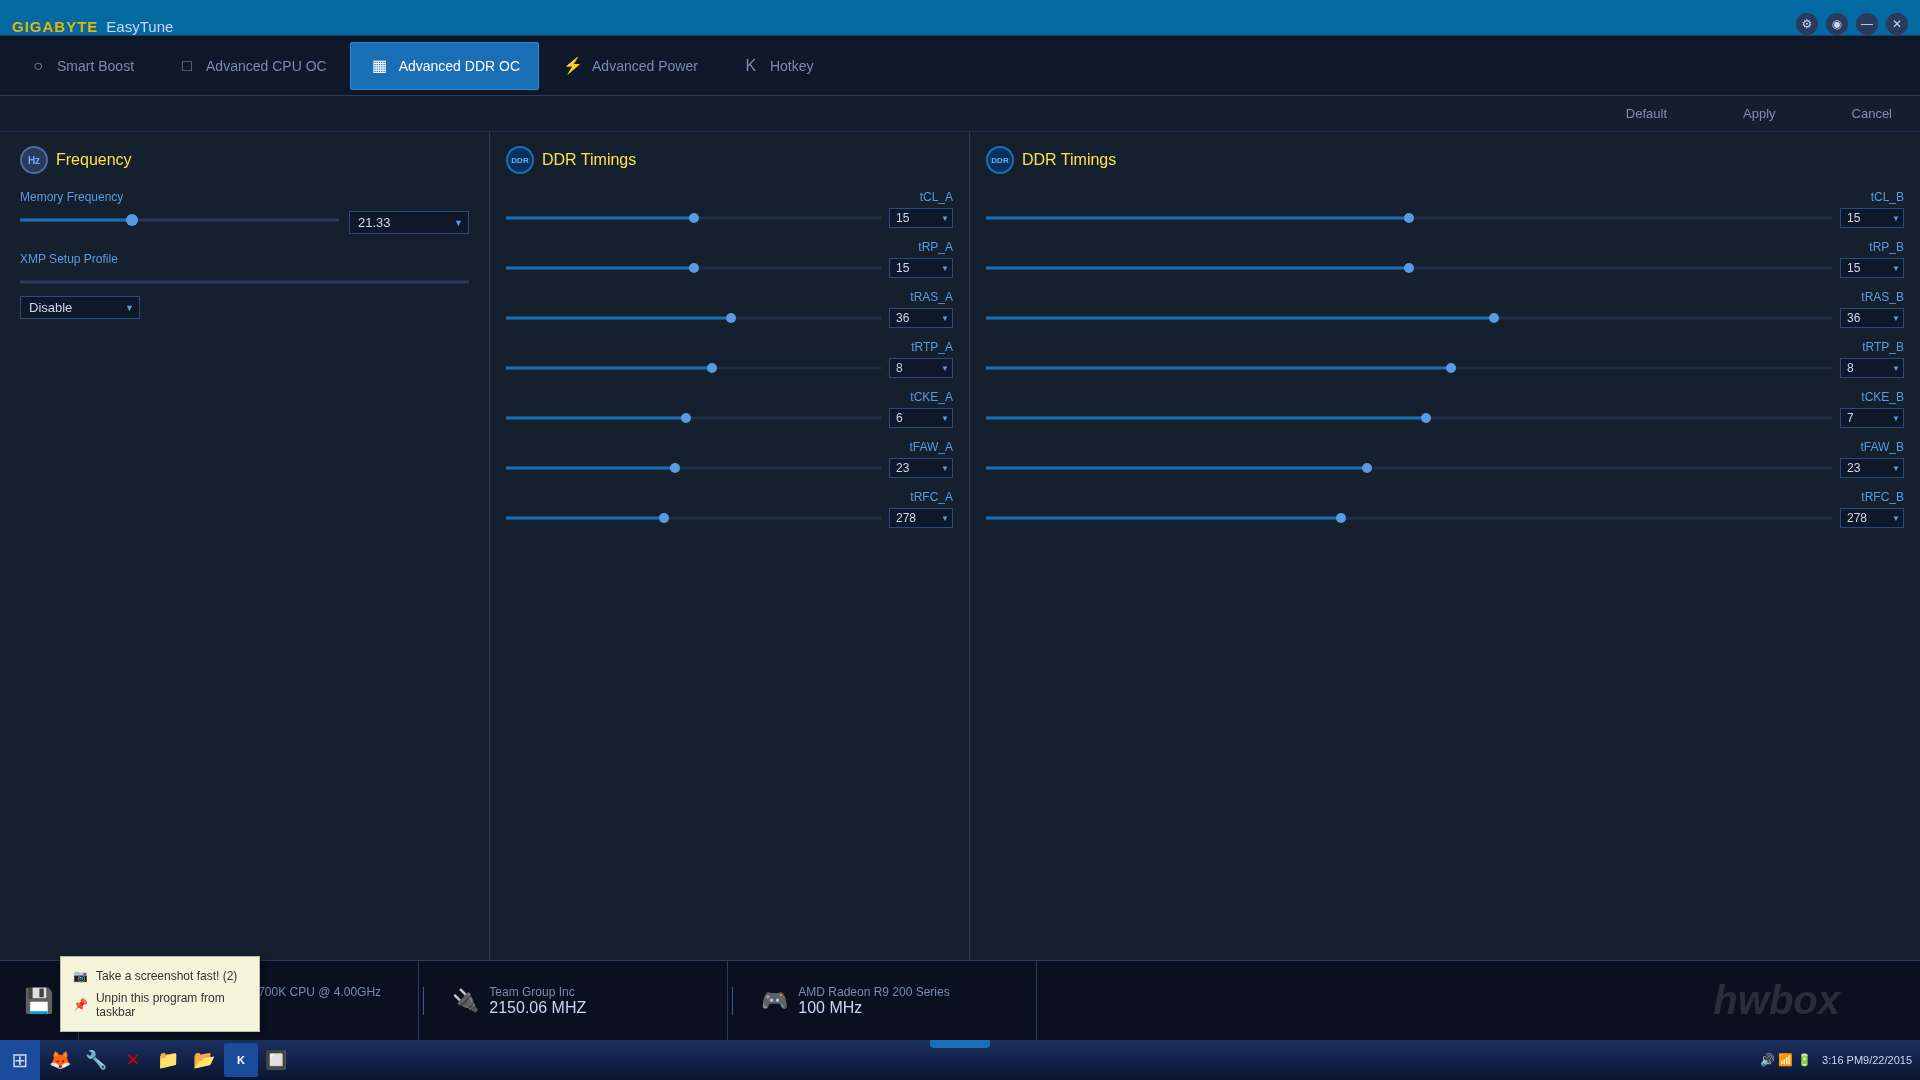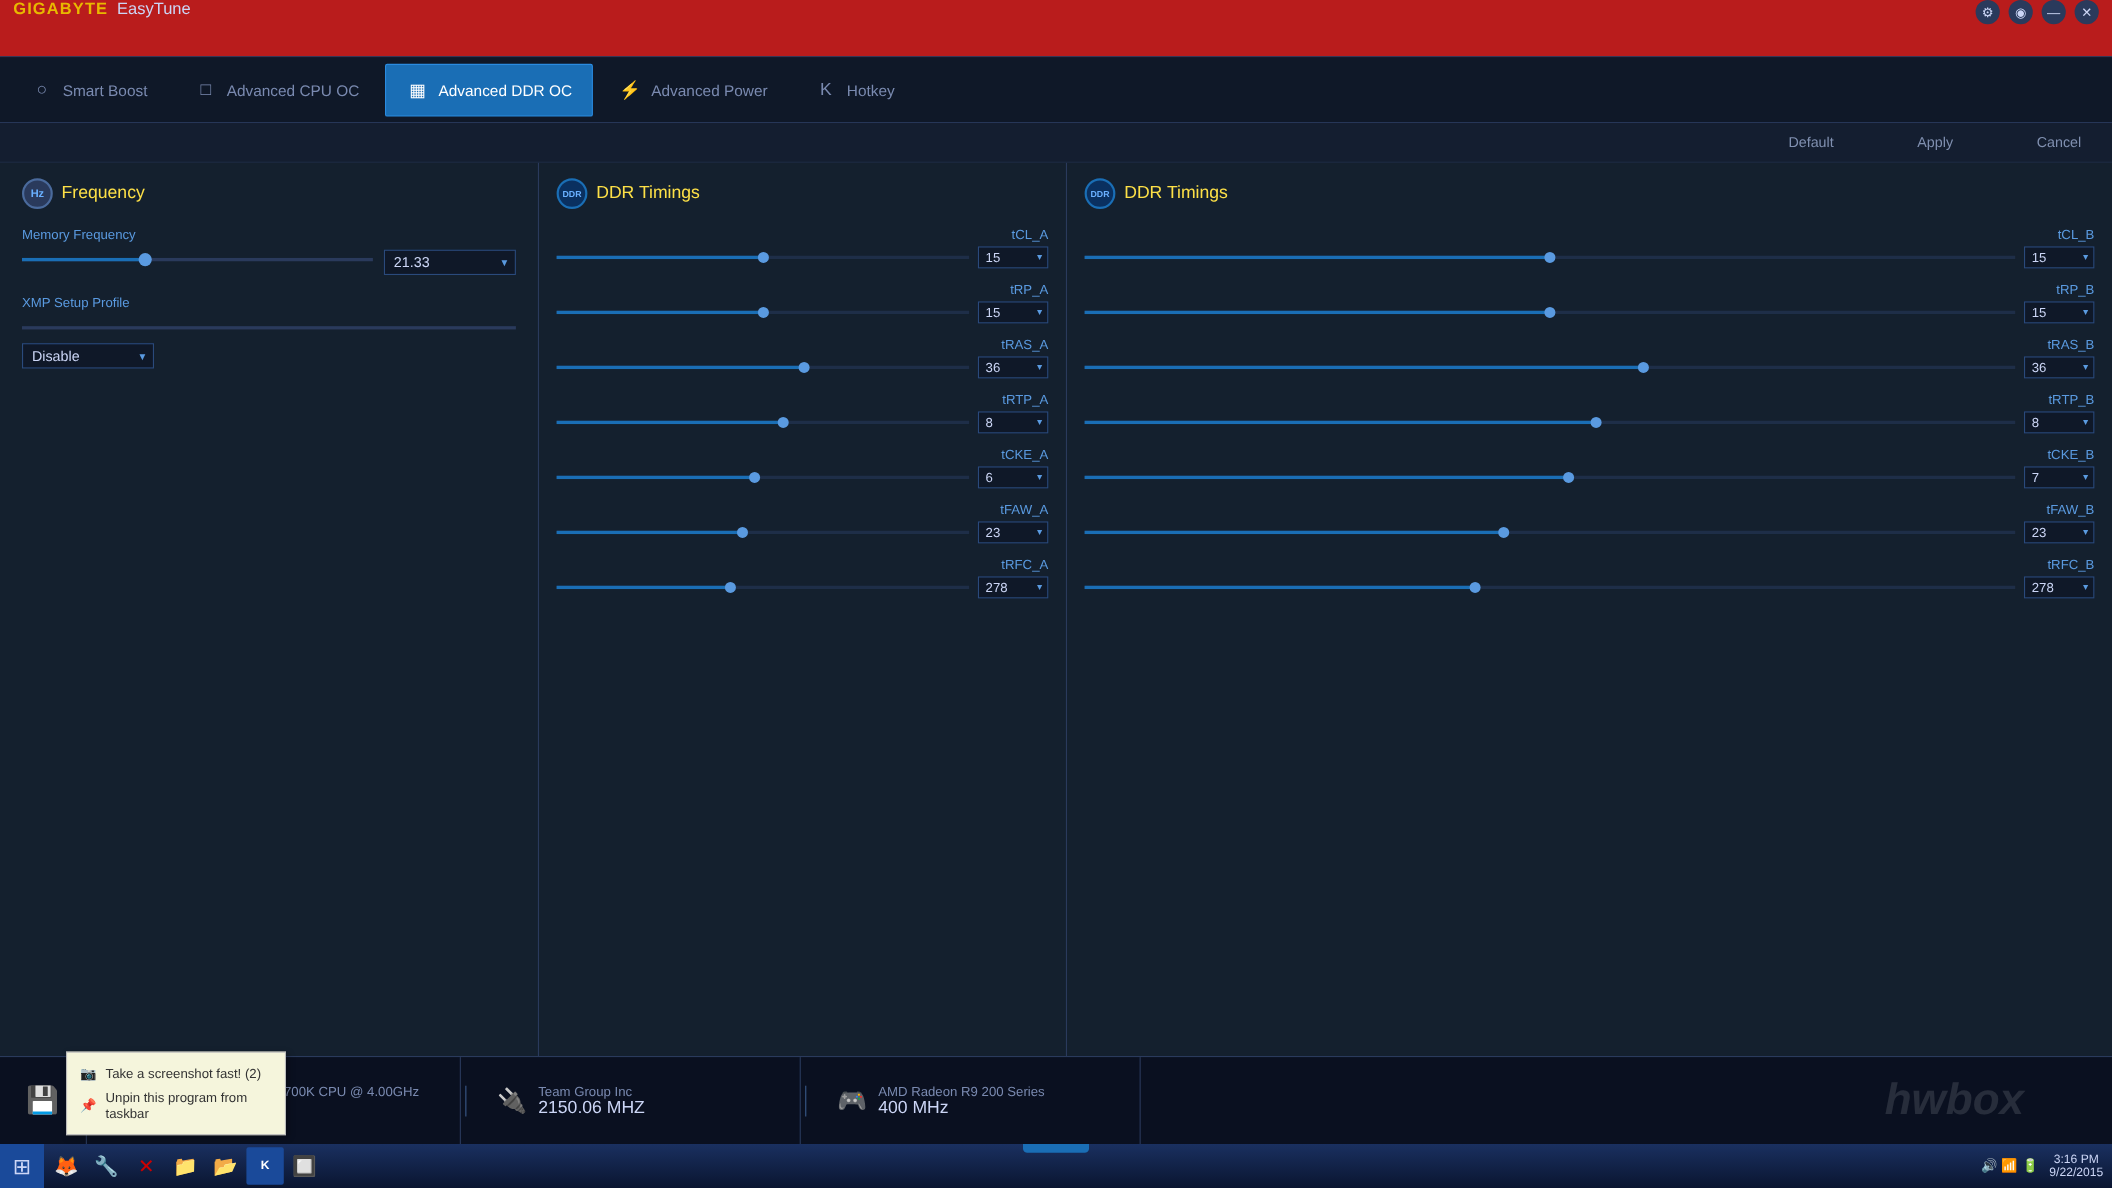--- a/index.html
+++ b/index.html
@@ -9,23 +9,23 @@
       background: #1a2035;
       font-family: Arial, sans-serif;
       color: #ccd6f6;
       overflow: hidden;
       position: relative;
     }
 
     
     .title-bar {
       display: flex;
-      align-items: flex-start;
-      height: 52px;
-      background: #b91c1c;
+      align-items: flex-end;
+      height: 36px;
+      background: #0369a1;
       padding: 0 12px;
       border-bottom: 1px solid #2a3a5c;
     }
     .title-brand {
       color: #e8b800;
       font-weight: bold;
       font-size: 15px;
       letter-spacing: 1px;
     }
     .title-app {
@@ -340,21 +340,21 @@
       margin-left: auto;
       display: flex;
       align-items: center;
       padding: 0 8px;
       gap: 4px;
       font-size: 11px;
       color: #ccd6f6;
     }
     .taskbar-time {
       display: flex;
-      flex-direction: column;
+      flex-direction: row;
       align-items: center;
       font-size: 11px;
       color: #ccd6f6;
       margin-left: 6px;
     }
 
     
     .tooltip-popup {
       position: absolute;
       bottom: 48px;
@@ -766,21 +766,21 @@
         <div class="status-value">2150.06 MHZ</div>
       </div>
     </div>
   </div>
   <div class="taskbar-separator"></div>
   <div class="status-section" style="min-width:300px;">
     <div class="status-section-inner">
       <span style="font-size:22px; margin-right:10px; color:#e05a30;">🎮</span>
       <div>
         <div class="status-label">AMD Radeon R9 200 Series</div>
-        <div class="status-value">400 MHz</div>
+        <div class="status-value">100 MHz</div>
       </div>
     </div>
   </div>
   <div style="margin-left:auto; padding-right:80px;">
     <span style="font-size:40px; font-weight:bold; color:rgba(255,255,255,0.12); font-style:italic;">hwbox</span>
   </div>
 </div>
 
 <div class="taskbar">
   <div class="taskbar-start">⊞</div>

